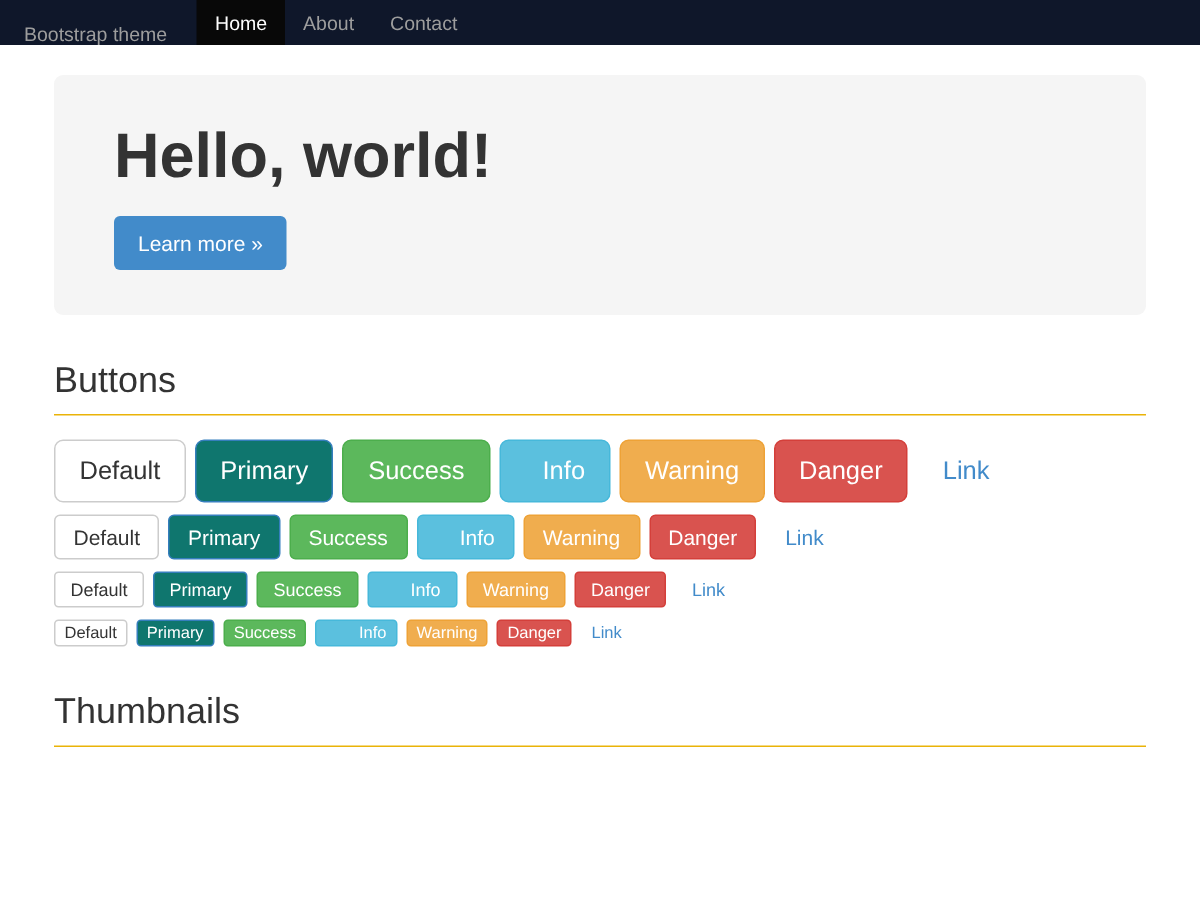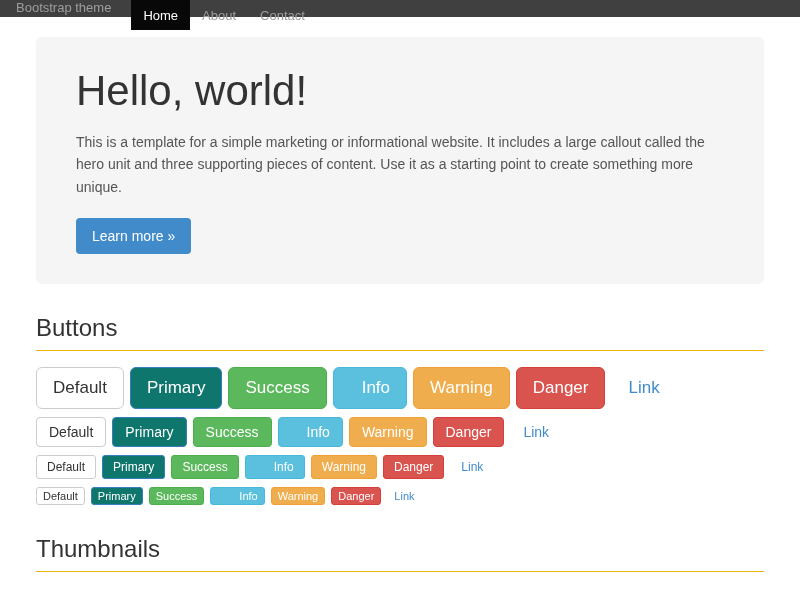--- a/index.html
+++ b/index.html
@@ -1,23 +1,23 @@
 <!DOCTYPE html>
 <html><head>
   <meta charset="utf-8">
   <style>
     * { box-sizing: border-box; margin: 0; padding: 0; }
     body { font-family: "Helvetica Neue", Helvetica, Arial, sans-serif; font-size: 14px; color: #333; background: #fff; }
 
     
     .navbar {
-      background-color: #404040;
-      height: 17px;
-      display: flex;
-      align-items: flex-start;
+      background-color: #0f172a;
+      height: 30px;
+      display: flex;
+      align-items: flex-end;
       padding: 0 16px;
     }
     .navbar-brand {
       color: #9d9d9d;
       font-size: 13px;
       margin-right: 20px;
       text-decoration: none;
     }
     .nav-items {
       display: flex;
@@ -62,21 +62,21 @@
 
     
     .hero {
       background: #f5f5f5;
       border-radius: 6px;
       padding: 30px 40px;
       margin-bottom: 30px;
     }
     .hero h1 {
       font-size: 42px;
-      font-weight: 400;
+      font-weight: 700;
       color: #333;
       margin-bottom: 16px;
     }
     .hero p {
       font-size: 14px;
       color: #555;
       margin-bottom: 20px;
       line-height: 1.6;
       max-width: 640px;
     }
@@ -152,21 +152,20 @@
     <a class="nav-item active">Home</a>
     <a class="nav-item">About</a>
     <a class="nav-item">Contact</a>
   </div>
 </nav>
 
 <div class="container">
 
   <div class="hero">
     <h1>Hello, world!</h1>
-    <p>This is a template for a simple marketing or informational website. It includes a large callout called the hero unit and three supporting pieces of content. Use it as a starting point to create something more unique.</p>
     <a class="btn-learn-more">Learn more »</a>
   </div>
 
   <div class="buttons-section">
     <h2 class="section-title">Buttons</h2>
 
     <div class="btn-row">
       <button class="btn btn-lg btn-default">Default</button>
       <button class="btn btn-lg btn-primary">Primary</button>
       <button class="btn btn-lg btn-success">Success</button>

